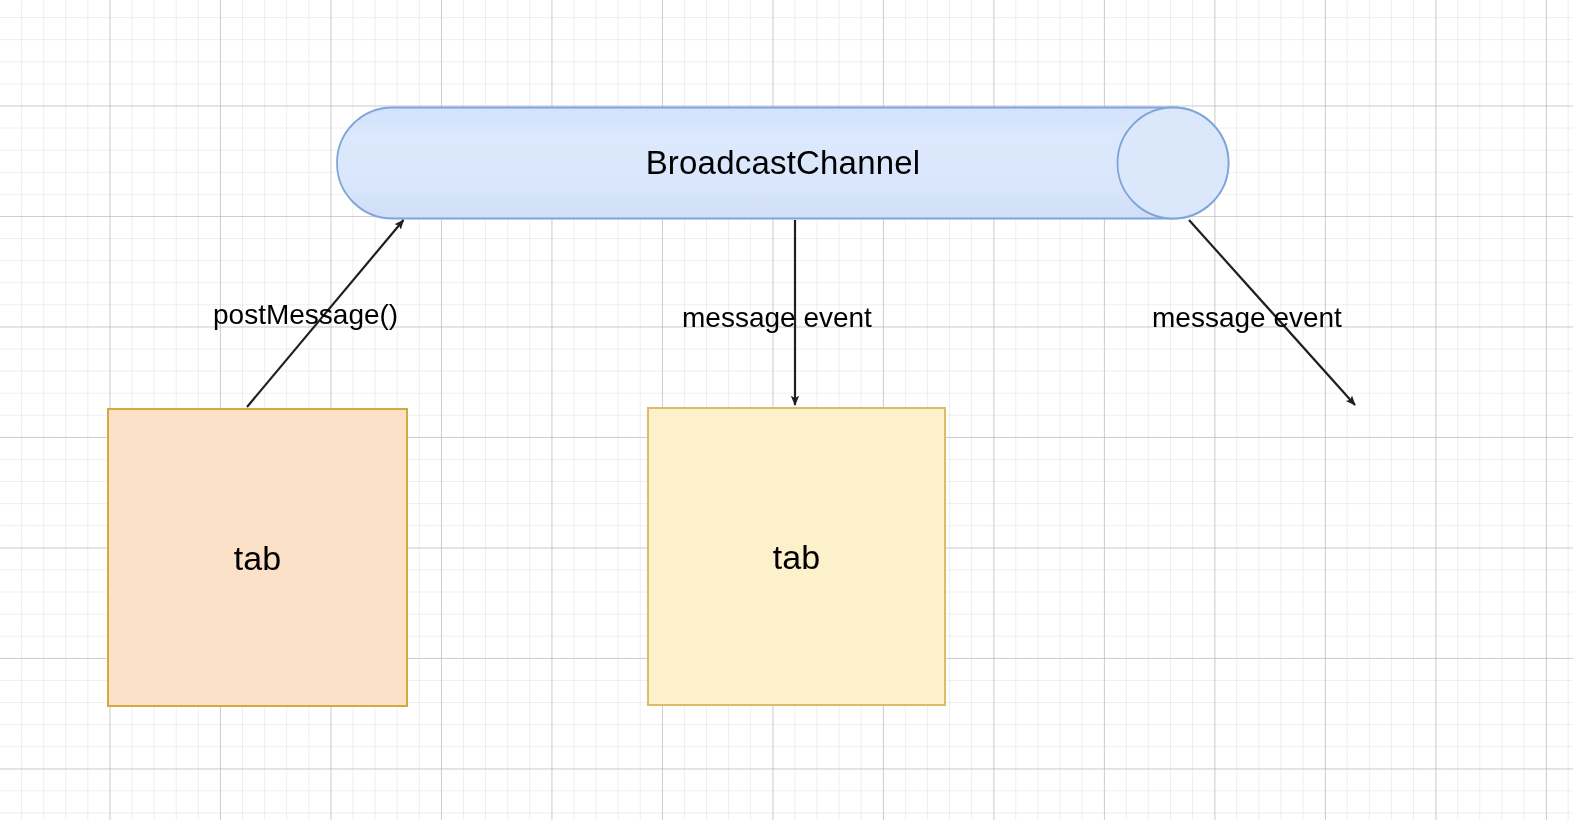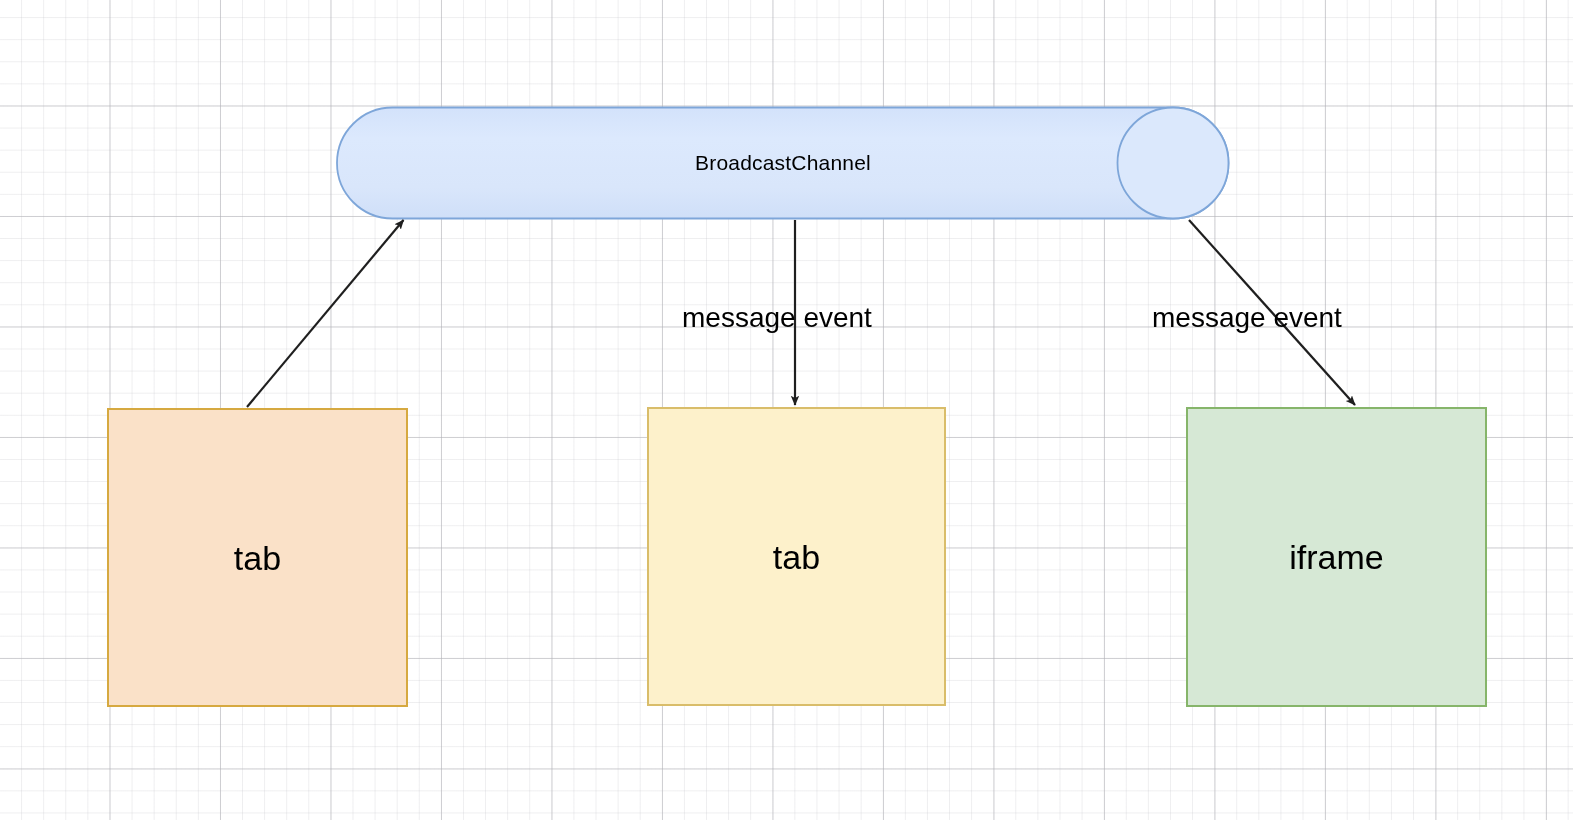--- a/index.html
+++ b/index.html
@@ -51,21 +51,21 @@
   .cyl-label {
     position: absolute;
     left: 337px;
     top: 107px;
     width: 892px;
     height: 111px;
     display: flex;
     align-items: center;
     justify-content: center;
     font-family: "Liberation Sans", sans-serif;
-    font-size: 21px;
+    font-size: 33px;
     color: #000000;
     letter-spacing: 0.2px;
   }
   .edge-label {
     position: absolute;
     font-family: "Liberation Sans", sans-serif;
     font-size: 28px;
     color: #000000;
     white-space: nowrap;
     line-height: 1;
@@ -128,22 +128,20 @@
   <div class="cyl-label">BroadcastChannel</div>
 
   <div class="node" id="box-tab-1">
     <span class="node-label">tab</span>
   </div>
 
   <div class="node" id="box-tab-2">
     <span class="node-label">tab</span>
   </div>
 
-  <div class="node" id="box-iframe">
-    <span class="node-label">iframe</span>
-  </div>
 
+  <div class="edge-label" id="label-postmessage">postMessage()</div>
 
   <div class="edge-label" id="label-message-event-1">message event</div>
 
   <div class="edge-label" id="label-message-event-2">message event</div>
 
 </div>
 
 </body></html>

